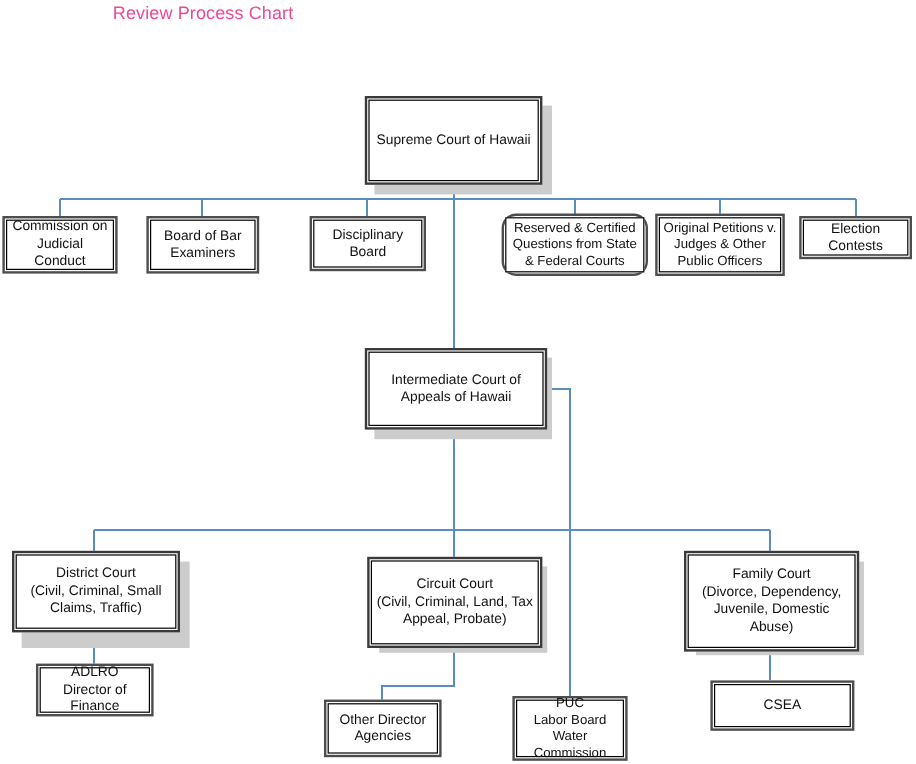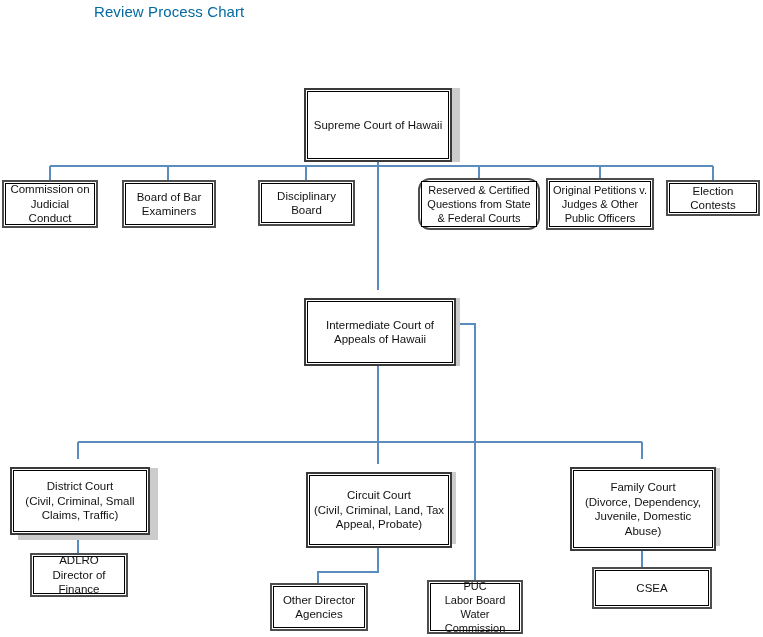--- a/index.html
+++ b/index.html
@@ -20,21 +20,21 @@
     background: #ffffff;
   }
 
   
   #chart-title {
     position: absolute;
     left: 94px;
     top: 3px;
     font-size: 15px;
     letter-spacing: 0.1px;
-    color: #0369a1;
+    color: #ec4899;
     white-space: nowrap;
   }
 
   
   #connectors {
     position: absolute;
     left: 0;
     top: 0;
     width: 763px;
     height: 637px;
@@ -71,21 +71,20 @@
   
   .shadow {
     position: absolute;
     background: #cccccc;
     z-index: 2;
   }
 
   
   .node.major {
     border: 2px solid #3a3a3a;
-    margin-top: 8px;
   }
   .node.major .label {
     font-size: 11.5px;
   }
 
   
   .node.dense .label {
     font-size: 11px;
     line-height: 14px;
   }

